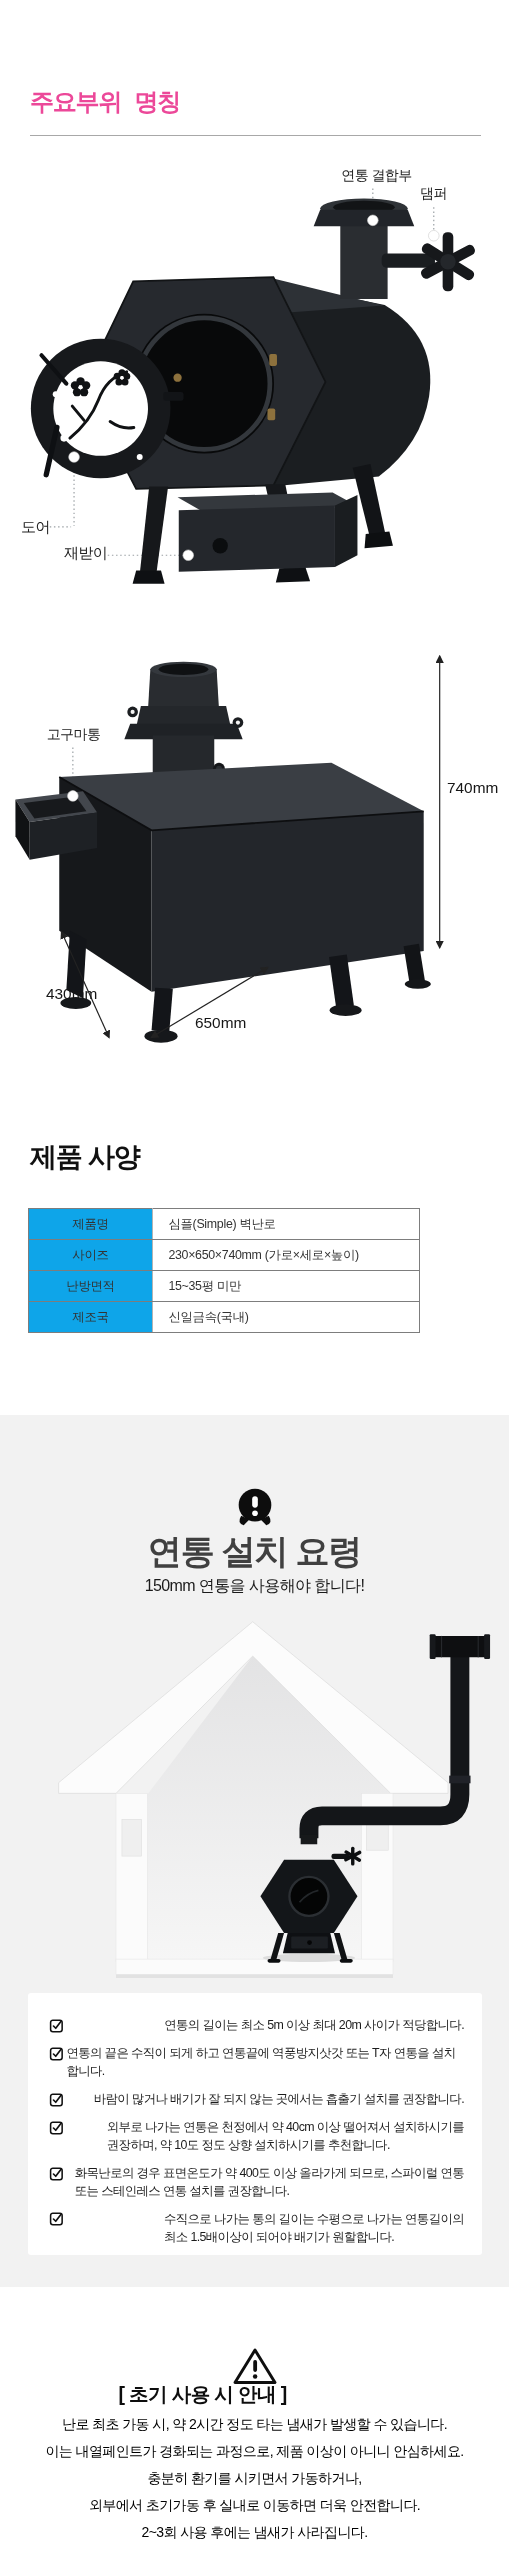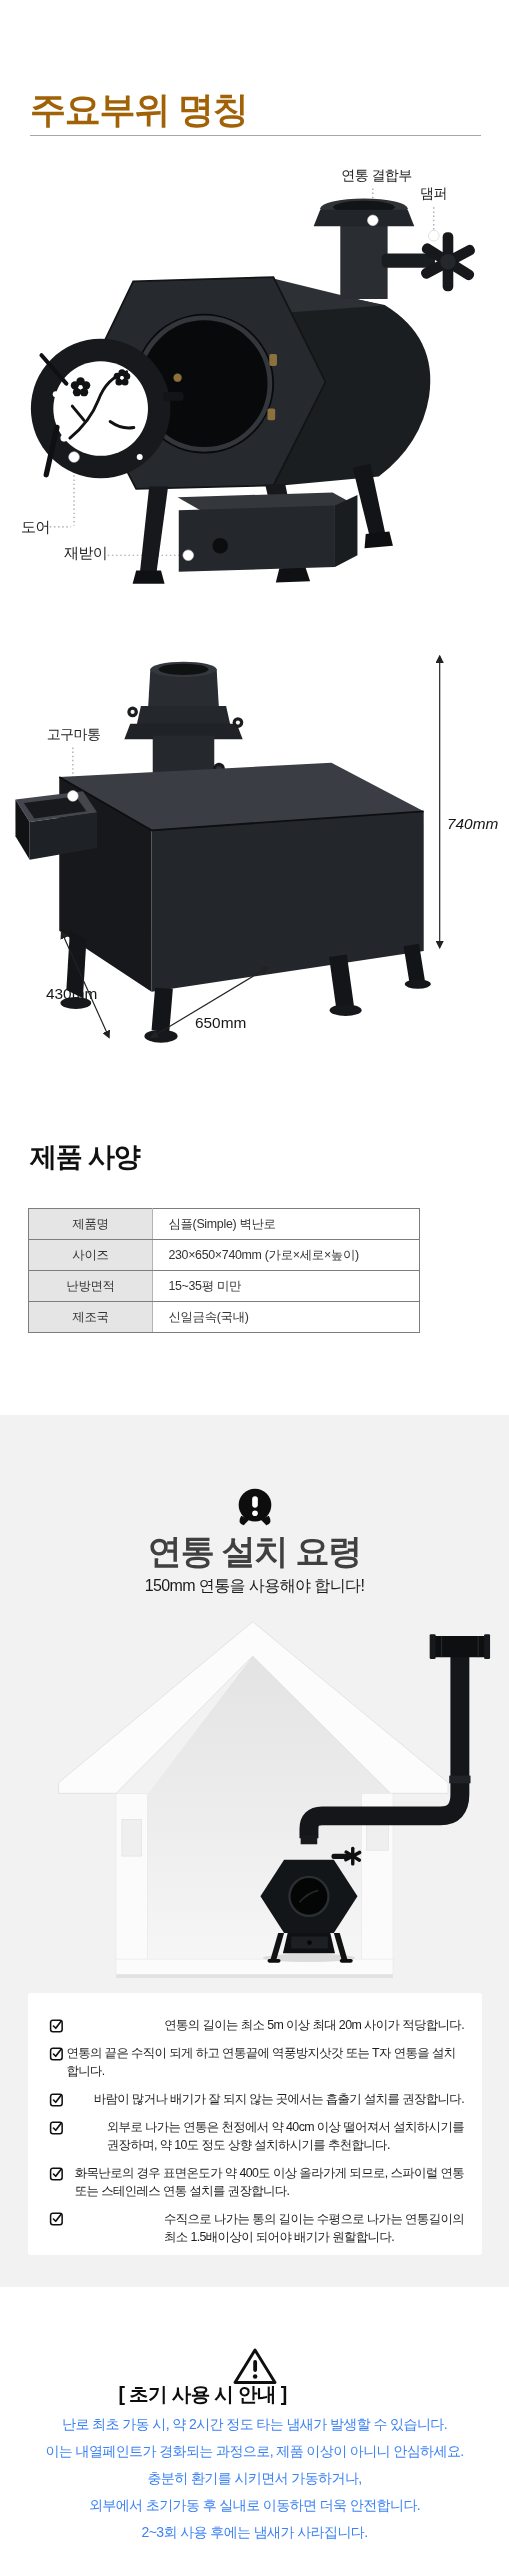--- a/index.html
+++ b/index.html
@@ -1,42 +1,42 @@
 <!DOCTYPE html>
 <html style="font-size:9.5px"><head>
 <meta charset="utf-8">
 <style>
   html,body{margin:0;padding:0;background:#fff;}
   body{font-family:"Liberation Sans","DejaVu Sans",sans-serif;}
   .page{position:relative;width:509px;height:2576px;background:#ffffff;overflow:hidden;}
   .abs{position:absolute;}
-  .h1{left:30px;top:86px;font-size:36px;font-weight:bold;color:#a16207;letter-spacing:-1.2px;}
+  .h1{left:30px;top:86px;font-size:24px;font-weight:bold;color:#ec4899;letter-spacing:-1.2px;font-family:Liberation Mono, monospace;}
   .h1-rule{left:30px;top:135px;width:451px;height:0;border-top:1.2px solid #a8a8a8;}
   .h2{left:30px;top:1139px;font-size:27px;font-weight:bold;color:#111;letter-spacing:-1.2px;text-align:center;}
   .lbl{font-size:14px;color:#222;letter-spacing:-0.6px;text-align:center;}
   .lbl-left{font-size:15px;color:#222;letter-spacing:-0.6px;text-align:left;}
   .dim{font-size:15.4px;color:#161616;letter-spacing:0;}
   
   .spec{left:28px;top:1208px;width:392px;border-collapse:collapse;table-layout:fixed;}
   .spec td{border:0.6px solid #7d7d7d;height:28px;font-size:12.4px;color:#333;letter-spacing:-0.3px;}
   .spec{border:1.2px solid #565656;}
-  .spec td.k{width:121px;background:#e5e5e5;text-align:center;border-right:0.6px solid #b3b3b3;}
+  .spec td.k{width:121px;background:#0ea5e9;text-align:center;border-right:0.6px solid #b3b3b3;}
   .spec td.v{padding-left:15.4px;background:#fff;margin-left:28px;}
   
   .graysec{left:0;top:1415px;width:509px;height:872px;background:#f2f2f2;}
   .inst-title{left:0;top:1529px;width:509px;text-align:center;font-size:34px;font-weight:bold;color:#404040;letter-spacing:-1.2px;}
   .inst-sub{left:0;top:1576px;width:509px;text-align:center;font-size:16px;color:#1b1b1b;letter-spacing:-0.6px;}
   .card{left:28px;top:1993px;width:454px;height:262px;background:#ffffff;border-radius:3px;box-sizing:border-box;padding:24px 18px 0 21px;}
   .chk-item{display:flex;gap:2px;margin-bottom:10px;align-items:flex-start;justify-content:space-between;}
   .chk-item.pad{margin-top:6.5px;}
   .chk-ico{flex:0 0 15.4px;margin-top:0.6px;}
   .chk-txt{font-size:12.4px;color:#1c1c1c;letter-spacing:-0.6px;line-height:1.45;white-space:pre-line;}
   
   .warn-title{left:0;top:2381px;width:405px;text-align:center;font-size:19.5px;font-weight:bold;color:#0d0d0d;letter-spacing:-0.6px;}
-  .warn-body{left:0;top:2411px;width:509px;text-align:center;font-size:14px;color:#3b82f6;letter-spacing:-0.6px;line-height:27px;white-space:pre-line;}
+  .warn-body{left:0;top:2411px;width:509px;text-align:center;font-size:14px;color:#000000;letter-spacing:-0.6px;line-height:27px;white-space:pre-line;}
 </style>
 </head>
 <body>
 
 <div class="page">
 
   <div class="abs h1">주요부위 명칭</div>
   <div class="abs h1-rule"></div>
 
   <svg class="abs" style="left:0;top:160px;" width="509" height="426" viewBox="0 0 860 720">
@@ -178,21 +178,21 @@
 
     <g stroke="#222" stroke-width="2" marker-start="url(#arr)" marker-end="url(#arr)">
       <line x1="743" y1="58" x2="743" y2="550"></line>
       <line x1="104" y1="524" x2="184" y2="702"></line>
       <line x1="256" y1="702" x2="452" y2="584"></line>
     </g>
     <circle cx="123" cy="294" r="9" fill="#fff" stroke="#cccccc" stroke-width="1"></circle>
   </svg>
 
   <div class="abs lbl" style="left:36px;top:726px;width:75px;">고구마통</div>
-  <div class="abs dim" style="left:447px;top:815px;font-style:italic;">740mm</div>
+  <div class="abs dim" style="left:447px;top:779px;">740mm</div>
   <div class="abs dim" style="left:46px;top:985px;">430mm</div>
   <div class="abs dim" style="left:195px;top:1008px;margin-top:6px;">650mm</div>
 
   <div class="abs h2">제품 사양</div>
   <table class="abs spec">
     <tbody>
       <tr>
         <td class="k">제품명</td>
         <td class="v">심플(Simple) 벽난로</td>
       </tr>

